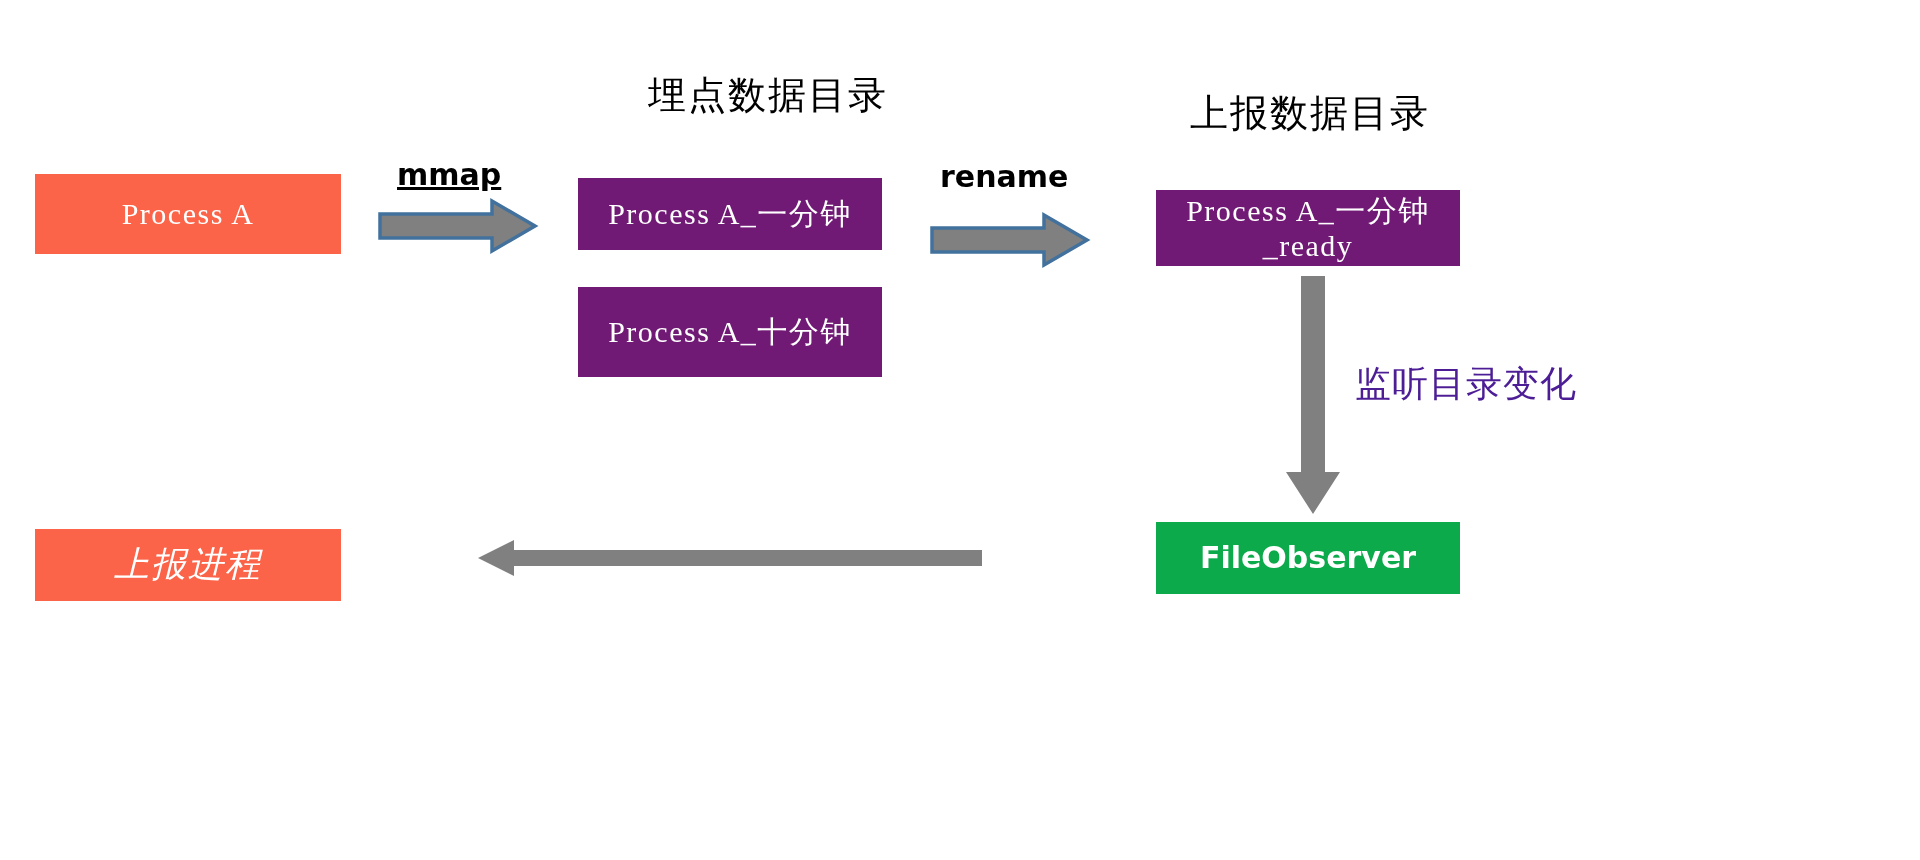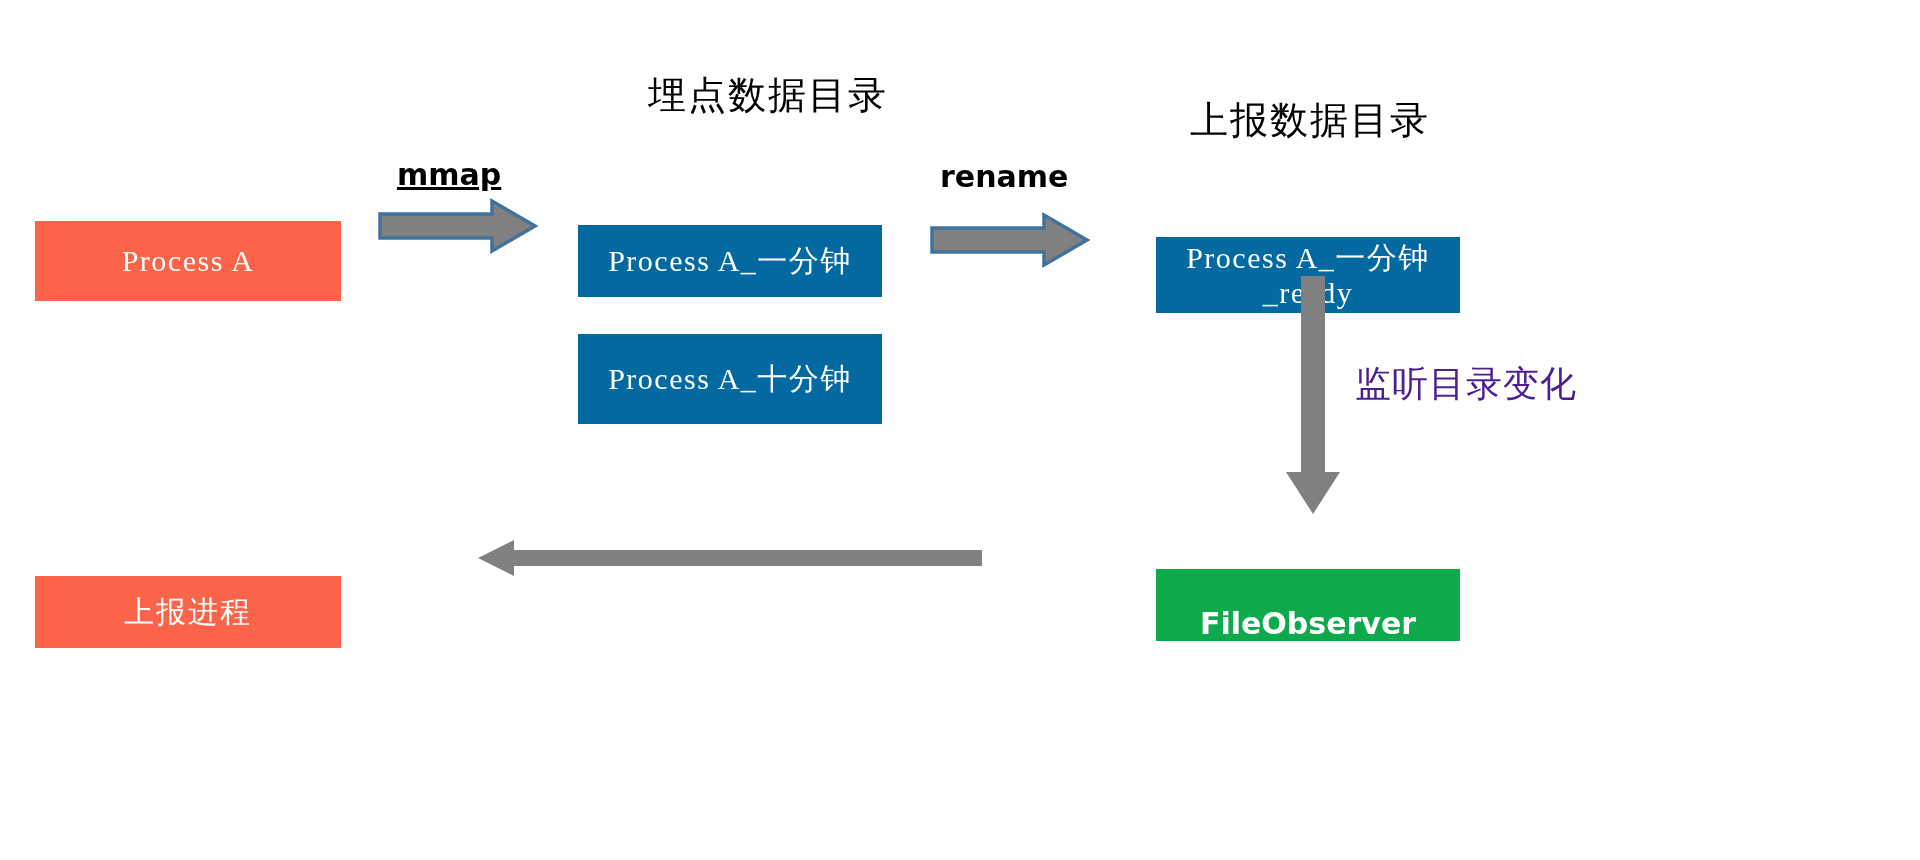--- a/index.html
+++ b/index.html
@@ -22,42 +22,41 @@
   }
   .node {
     position: absolute;
     box-sizing: border-box;
     display: flex;
     align-items: center;
     justify-content: center;
     text-align: center;
     color: #ffffff;
     line-height: 1.18;
-    margin-top: 47px;
   }
   .node-red {
     background: #FB6449;
   }
   .node-blue {
-    background: #0369a1;
+    background: #701a75;
   }
   .node-green {
     background: #0DAA4B;
-    align-items: flex-end;
   }
   .mono-label {
     font-family: "Liberation Serif", "DejaVu Serif", serif;
     font-size: 30px;
     letter-spacing: 1.5px;
     white-space: pre-line;
   }
   .cjk-label {
     font-family: "Liberation Serif", "DejaVu Serif", serif;
-    font-size: 30px;
+    font-size: 35px;
     letter-spacing: 2px;
+    font-style: italic;
   }
   .bold-label {
     font-family: "DejaVu Sans", sans-serif;
     font-weight: bold;
     font-size: 30px;
   }
   .section-title {
     position: absolute;
     font-family: "Liberation Serif", "DejaVu Serif", serif;
     font-size: 38px;
@@ -87,21 +86,21 @@
     overflow: visible;
   }
 </style>
 </head>
 <body>
 
 <div class="canvas">
 
   <div class="section-title" style="left:588px; top:70px; width:360px;">埋点数据目录</div>
 
-  <div class="section-title" style="left:1130px; top:95px; width:360px;">上报数据目录</div>
+  <div class="section-title" style="left:1130px; top:88px; width:360px;">上报数据目录</div>
 
   <div class="node node-red" style="left:35px; top:174px; width:306px; height:80px;">
     <span class="mono-label">Process A</span>
   </div>
 
   <div class="edge-label" style="left:397px; top:157px;text-decoration:underline;">mmap</div>
   <svg class="arrow-svg" style="left:378px; top:198px;" width="160" height="56" viewBox="0 0 160 56">
     <polygon points="2,16 114,16 114,3 157,28 114,53 114,40 2,40" fill="#808080" stroke="#41719C" stroke-width="3.5" stroke-linejoin="miter"></polygon>
   </svg>
 

